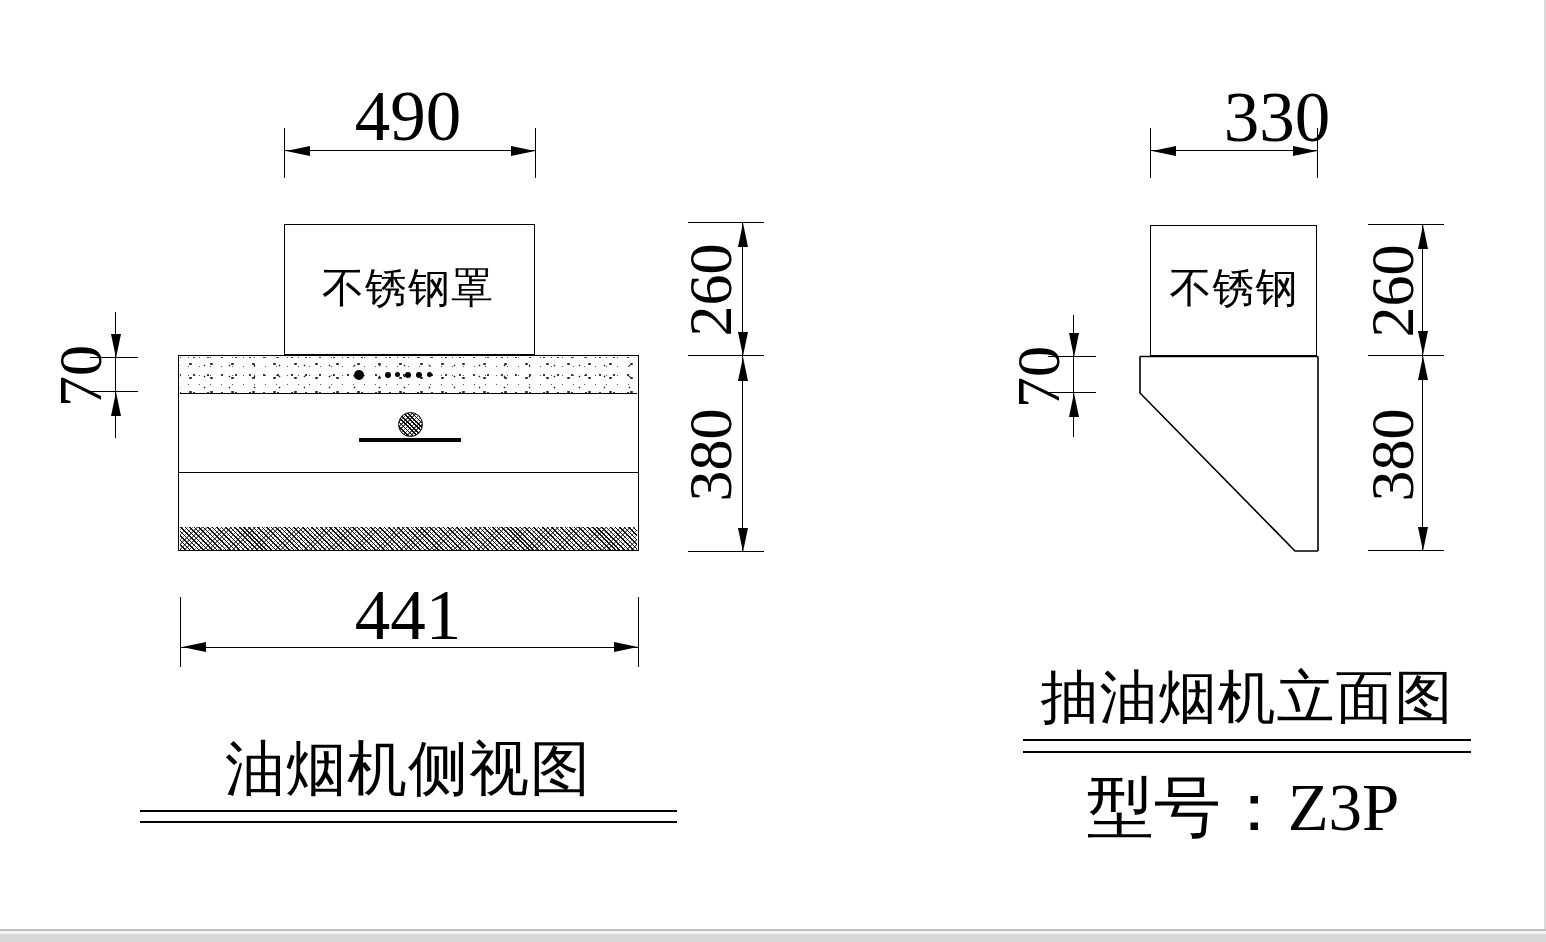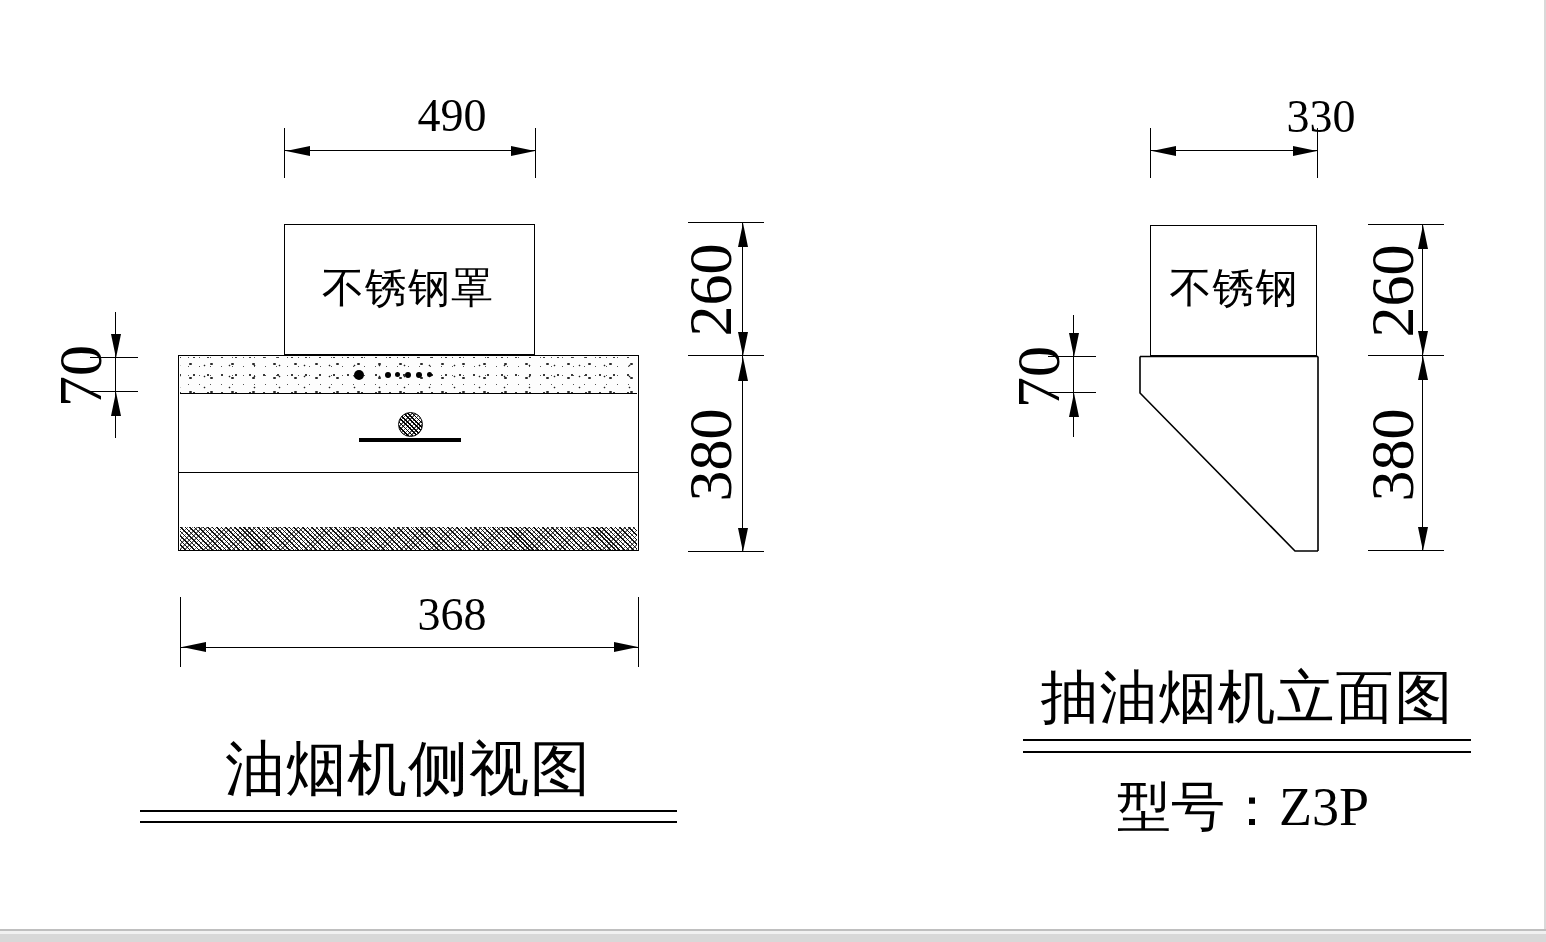--- a/index.html
+++ b/index.html
@@ -8,22 +8,22 @@
   .hline{position:absolute;height:1.4px;background:#000;}
   .vline{position:absolute;width:1.4px;background:#000;}
   .rect{position:absolute;border:1.6px solid #000;background:#fff;}
   
   .ar{position:absolute;width:0;height:0;border-style:solid;border-color:transparent;}
   .ar-l{border-width:5px 24px 5px 0;border-right-color:#000;}
   .ar-r{border-width:5px 0 5px 24px;border-left-color:#000;}
   .ar-u{border-width:0 5px 24px 5px;border-bottom-color:#000;}
   .ar-d{border-width:24px 5px 0 5px;border-top-color:#000;}
   
-  .htext{position:absolute;font-size:46px;line-height:1;white-space:nowrap;
-         transform:translate(-50%,-50%);margin-left:44px;}
+  .htext{position:absolute;font-size:71px;line-height:1;white-space:nowrap;
+         transform:translate(-50%,-50%);}
   .vtext{position:absolute;font-size:62px;line-height:1;white-space:nowrap;
          transform:translate(-50%,-50%) rotate(-90deg);}
   .cjk{position:absolute;line-height:1;white-space:nowrap;transform:translate(-50%,-50%);}
   
   .speckle{position:absolute;background-color:#fdfdfd;border-bottom:1.4px solid #000;
     background-image:
       radial-gradient(circle,#2a2a2a 1px,transparent 1.5px),
       radial-gradient(circle,#3a3a3a .9px,transparent 1.3px),
       radial-gradient(circle,#222 .7px,transparent 1.1px),
       radial-gradient(circle,#555 .6px,transparent 1px);
@@ -93,21 +93,21 @@
     <div class="ar ar-u" style="left:738px;top:357px;"></div>
     <div class="ar ar-d" style="left:738px;top:528px;"></div>
     <div class="vtext" style="left:710px;top:290px;">260</div>
     <div class="vtext" style="left:710px;top:455px;">380</div>
 
     <div class="vline" style="left:180px;top:597px;height:70px;"></div>
     <div class="vline" style="left:638px;top:597px;height:70px;"></div>
     <div class="hline" style="left:181px;top:647px;width:458px;"></div>
     <div class="ar ar-l" style="left:182px;top:642px;"></div>
     <div class="ar ar-r" style="left:614px;top:642px;"></div>
-    <div class="htext" style="left:408px;top:615px;">368</div>
+    <div class="htext" style="left:408px;top:615px;">441</div>
 
     <div class="cjk" style="left:408px;top:769px;font-size:60px;letter-spacing:1px;">油烟机侧视图</div>
     <div class="dunderline hline" style="left:140px;top:810px;width:537px;height:2px;"></div>
     <div class="dunderline hline" style="left:140px;top:821px;width:537px;height:1.5px;"></div>
   </div>
 
   <div>
 
     <div class="htext" style="left:1277px;top:117px;">330</div>
     <div class="vline" style="left:1150px;top:128px;height:50px;"></div>
@@ -137,18 +137,18 @@
     <div class="ar ar-u" style="left:1418px;top:225px;"></div>
     <div class="ar ar-d" style="left:1418px;top:331px;"></div>
     <div class="ar ar-u" style="left:1418px;top:356px;"></div>
     <div class="ar ar-d" style="left:1418px;top:527px;"></div>
     <div class="vtext" style="left:1392px;top:291px;">260</div>
     <div class="vtext" style="left:1392px;top:455px;">380</div>
 
     <div class="cjk" style="left:1247px;top:698px;font-size:58px;letter-spacing:1px;">抽油烟机立面图</div>
     <div class="hline" style="left:1023px;top:739px;width:448px;height:2px;"></div>
     <div class="hline" style="left:1023px;top:751px;width:448px;height:1.5px;"></div>
-    <div class="cjk" style="left:1243px;top:807px;font-size:54px;">型号：Z3P</div>
+    <div class="cjk" style="left:1243px;top:807px;font-size:67px;">型号：Z3P</div>
   </div>
 
   <div class="winedge" style="left:1544px;top:0;width:2px;height:942px;"></div>
   <div class="taskbar"></div>
 </div>
 
 </body></html>

